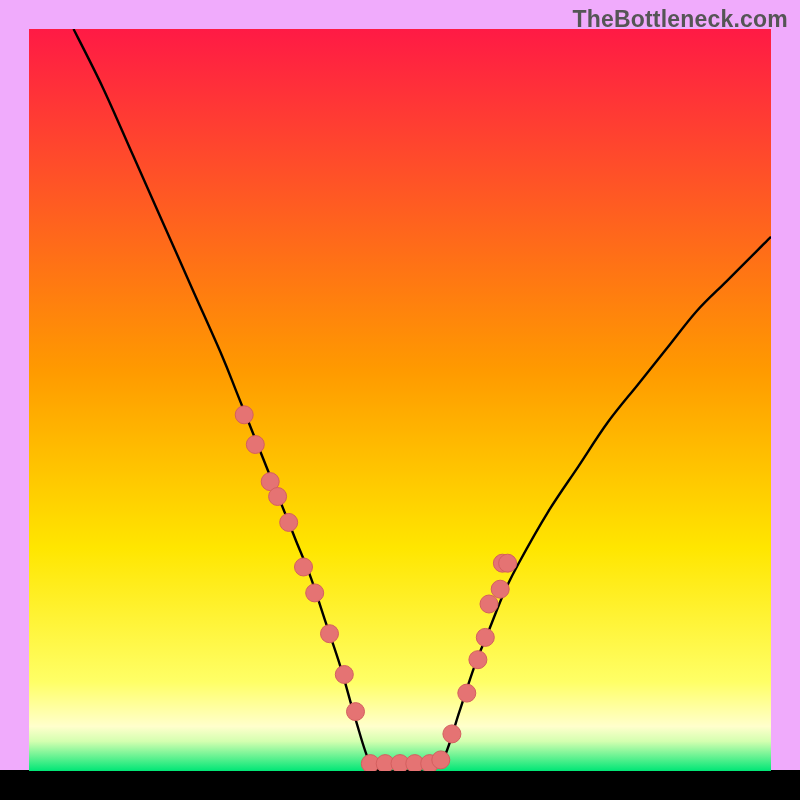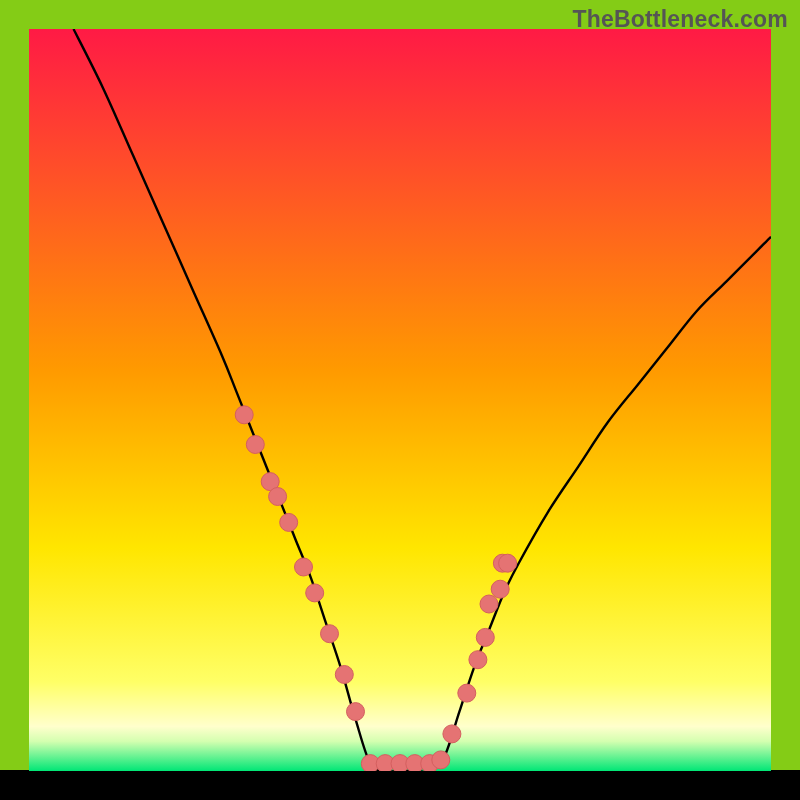--- a/index.html
+++ b/index.html
@@ -7,21 +7,21 @@
     padding: 0;
     width: 800px;
     height: 800px;
     overflow: hidden;
     font-family: Arial, Helvetica, sans-serif;
     background: #000;
   }
   .frame {
     width: 800px;
     height: 770px;
-    background: #84cc16;
+    background: #f0abfc;
     position: relative;
   }
   .watermark {
     position: absolute;
     top: 6px;
     right: 12px;
     font-size: 23px;
     font-weight: 600;
     color: #555;
     letter-spacing: 0.2px;

